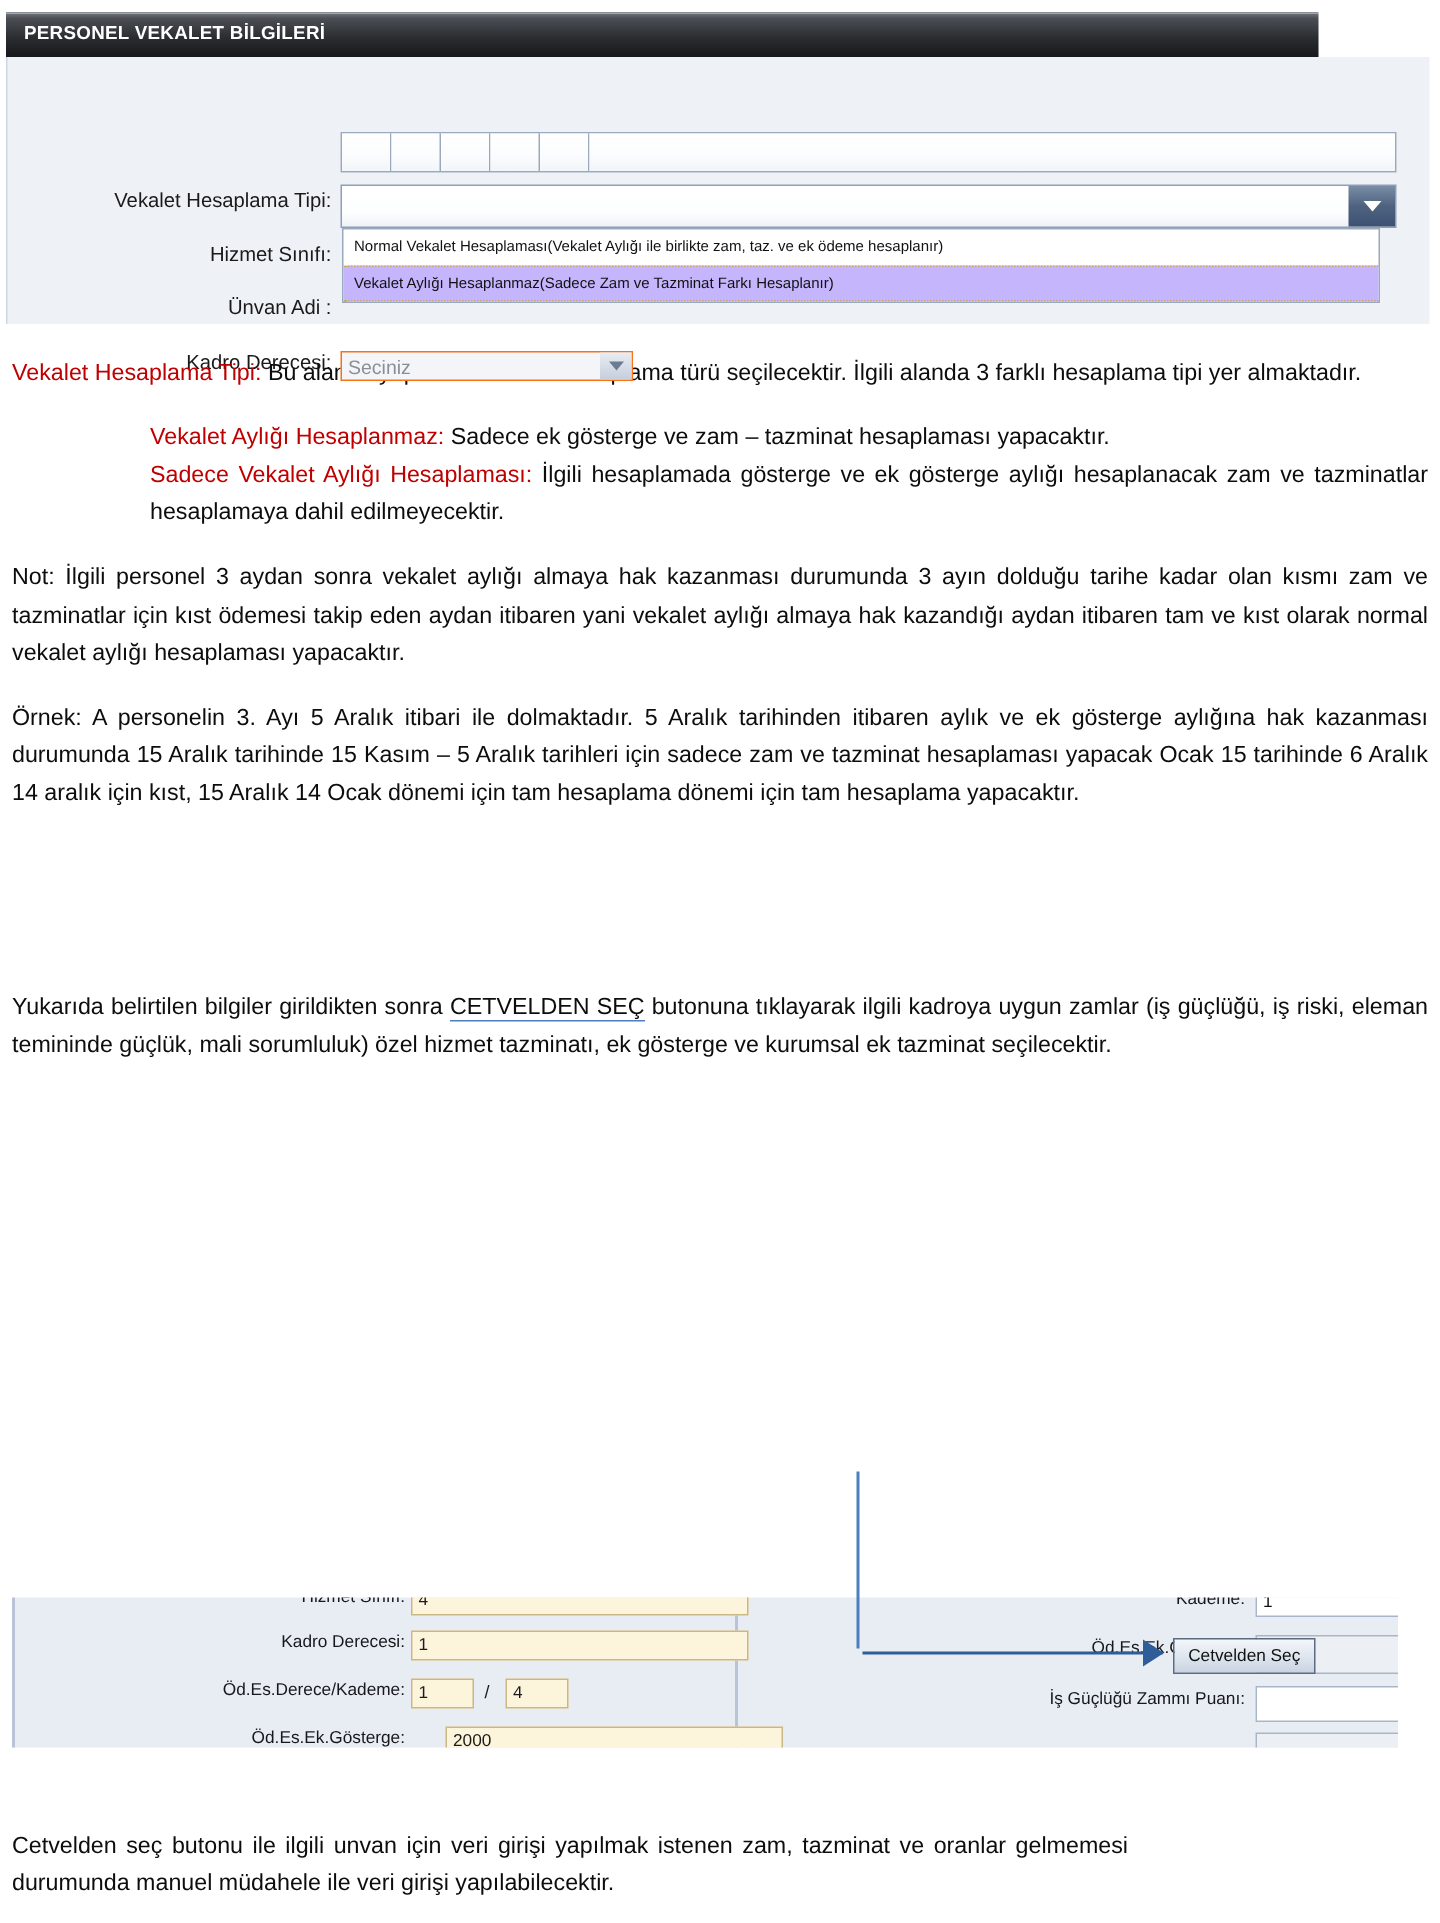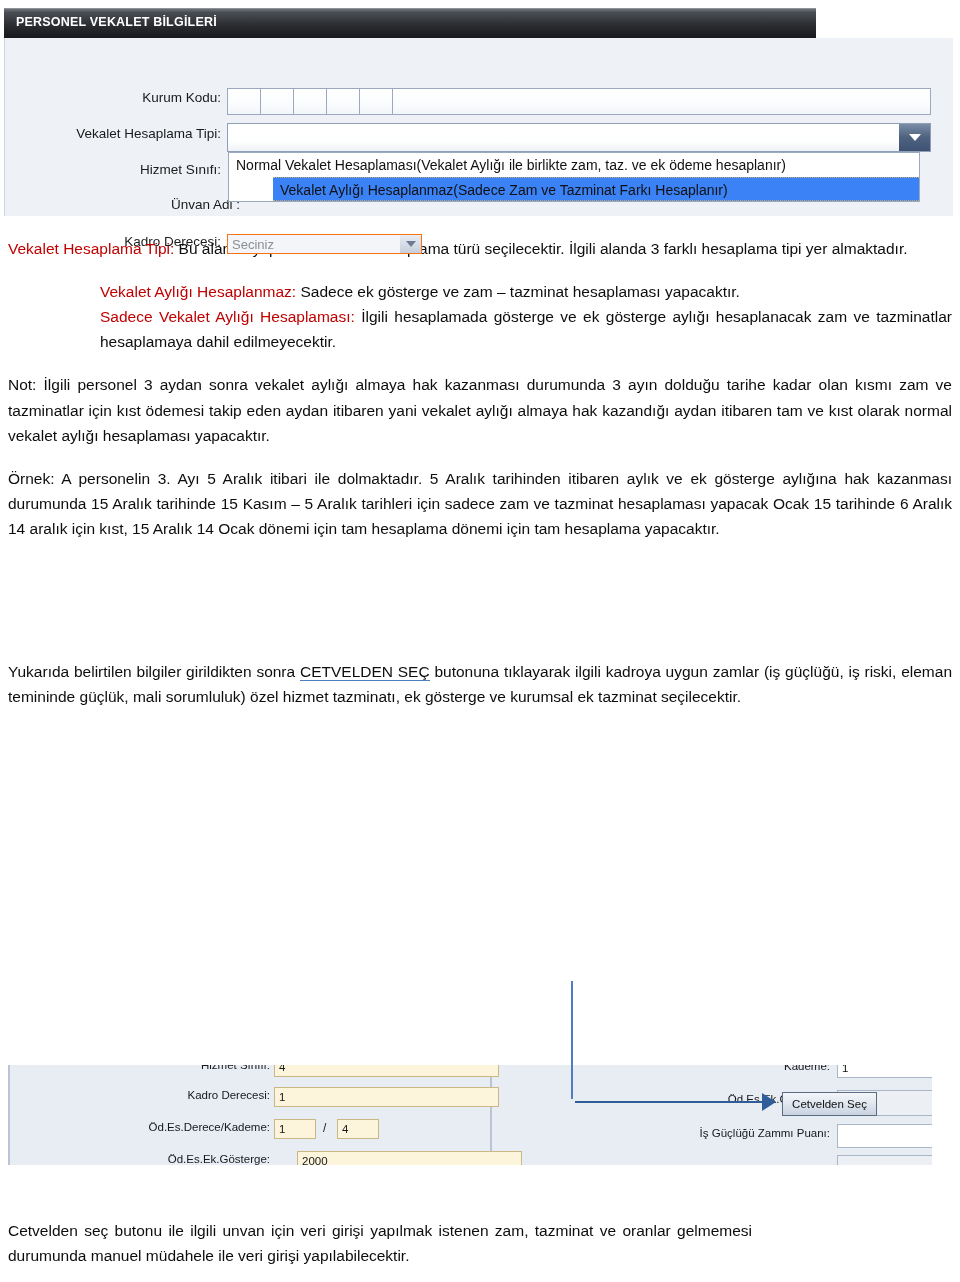--- a/index.html
+++ b/index.html
@@ -20,21 +20,21 @@
   .shot-top {
     position: absolute;
     left: 4px;
     top: 8px;
     width: 952px;
     height: 208px;
   }
   .shot-top .titlebar {
     position: absolute;
     left: 0; top: 0;
-    width: 812px;
+    width: 875px;
     height: 30px;
     background: linear-gradient(to bottom, #6d7278 0%, #4a4e54 12%, #2b2d31 55%, #17181b 100%);
     border-top: 1px solid #8d9299;
     box-sizing: border-box;
   }
   .shot-top .titlebar .title-text {
     position: absolute;
     left: 12px;
     top: 6px;
     color: #ffffff;
@@ -125,30 +125,29 @@
     width: 692px;
     background: #ffffff;
     border: 1px solid #9aa9bd;
     box-sizing: border-box;
     z-index: 5;
   }
   .combo-opt {
     height: 24px;
     line-height: 24px;
     padding-left: 7px;
-    font-size: 14px;
+    font-size: 10px;
     color: #111;
     white-space: nowrap;
     box-sizing: border-box;
   }
   .combo-opt.sel {
-    background: #3b82f6;
+    background: #c4b5fd;
     border-top: 1px dotted #c9a96a;
     border-bottom: 1px dotted #c9a96a;
-    margin-left: 44px;
   }
 
   
   .seciniz {
     position: absolute;
     left: 222px;
     top: 196px;
     width: 195px;
     height: 20px;
     background: #f3f5f9;
@@ -298,30 +297,27 @@
 <body>
 
 <div class="shot-top">
 
   <div class="titlebar">
     <div class="title-text">PERSONEL VEKALET BİLGİLERİ</div>
   </div>
 
   <div class="panel">
 
-    <div class="frow" style="left:0px; top:50px; width:216px;">
-      <div class="flabel">Kurum Kodu:</div>
-    </div>
     <div class="frow" style="left:0px; top:86px; width:216px;">
       <div class="flabel">Vekalet Hesaplama Tipi:</div>
     </div>
     <div class="frow" style="left:0px; top:122px; width:216px;">
       <div class="flabel">Hizmet Sınıfı:</div>
     </div>
-    <div class="frow" style="left:0px; top:157px; width:216px;padding-left:19px;">
+    <div class="frow" style="left:0px; top:157px; width:216px;">
       <div class="flabel">Ünvan Adi :</div>
     </div>
     <div class="frow" style="left:0px; top:194px; width:216px;">
       <div class="flabel">Kadro Derecesi:</div>
     </div>
 
     <div class="kk-wrap">
       <div class="kk-cell"></div>
       <div class="kk-cell"></div>
       <div class="kk-cell"></div>

